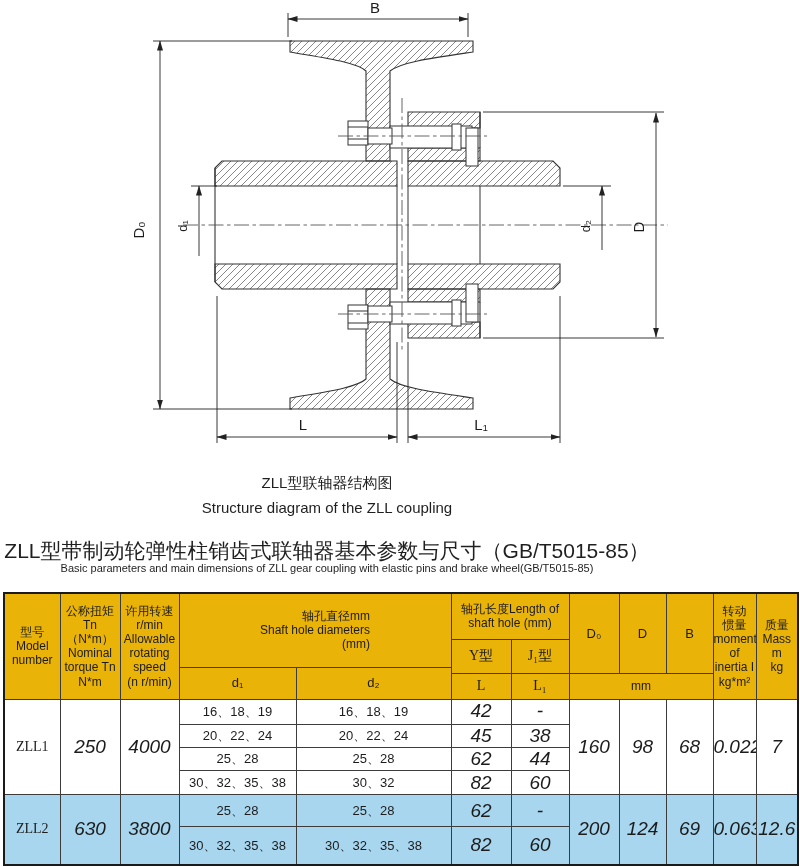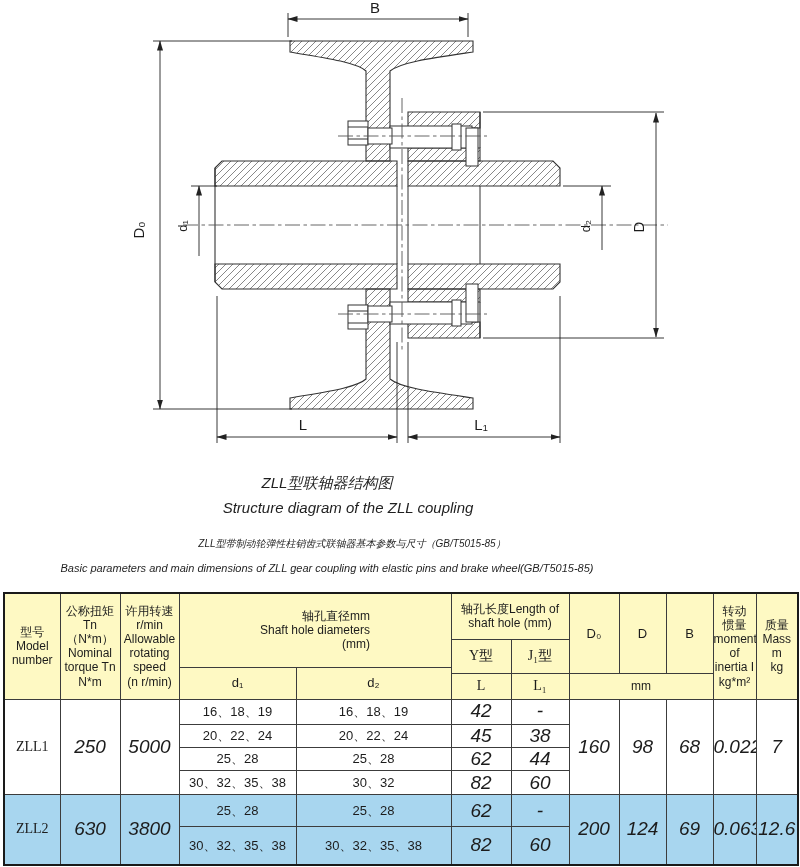--- a/index.html
+++ b/index.html
@@ -4,37 +4,37 @@
 <style>
   html,body{margin:0;padding:0;}
   body{
     width:800px;height:867px;background:#ffffff;position:relative;
     font-family:"Liberation Sans","DejaVu Sans",sans-serif;color:#1c1c1c;
     overflow:hidden;
   }
   
   #drawing{position:absolute;left:0;top:0;width:800px;height:470px;}
   
-  .cap{position:absolute;left:0;width:654px;text-align:center;color:#1f1f1f;font-style:italic;}
+  .cap{position:absolute;left:0;width:654px;text-align:center;color:#1f1f1f;}
   #cap-zh1{top:474px;font-size:15px;}
-  #cap-en1{top:499px;font-size:15px;margin-left:21px;}
-  #cap-zh2{top:537px;font-size:10px;padding-left:25px;}
+  #cap-en1{top:499px;font-size:15px;}
+  #cap-zh2{top:537px;font-size:21px;}
   #cap-en2{top:562px;font-size:11px;}
   
   #ptable{
     position:absolute;left:3px;top:592px;width:794px;
     border-collapse:collapse;table-layout:fixed;
     font-size:12px;line-height:1.18;
   }
   #ptable td{
     border:1px solid #3c3c3c;padding:0;vertical-align:middle;
     text-align:center;overflow:hidden;
   }
   #ptable{border:2px solid #1a1a1a;}
-  .hdr td{background:#fef9c3;margin-top:44px;}
+  .hdr td{background:#eab308;margin-top:44px;}
   .hl td{background:#a8d6ef;}
   .pre{white-space:pre-line;}
   .leftpad{text-align:left;padding-left:5px;}
   .cblock{display:flex;justify-content:center;}
   .cblock > div{text-align:right;white-space:pre-line;}
   .num{font-size:19px;font-style:italic;}
   .dval{text-align:left;padding-left:14px;font-size:13px;}
   .dval2{text-align:left;padding-left:25px;font-size:13px;}
   .serif{font-family:"Liberation Serif","DejaVu Serif",serif;font-size:14px;}
   .subhead{font-size:13px;}
@@ -221,21 +221,21 @@
   </tr>
   <tr class="hdr" style="height:26px">
     <td class="serif">L</td>
     <td class="serif">L₁</td>
     <td colspan="3">mm</td>
   </tr>
 
   <tr style="height:25px">
     <td rowspan="4" class="serif">ZLL1</td>
     <td rowspan="4" class="num">250</td>
-    <td rowspan="4" class="num">5000</td>
+    <td rowspan="4" class="num">4000</td>
     <td class="dval">16、18、19</td>
     <td class="dval2">16、18、19</td>
     <td class="num">42</td>
     <td class="num">-</td>
     <td rowspan="4" class="num">160</td>
     <td rowspan="4" class="num">98</td>
     <td rowspan="4" class="num">68</td>
     <td rowspan="4" class="num">0.022</td>
     <td rowspan="4" class="num">7</td>
   </tr>

